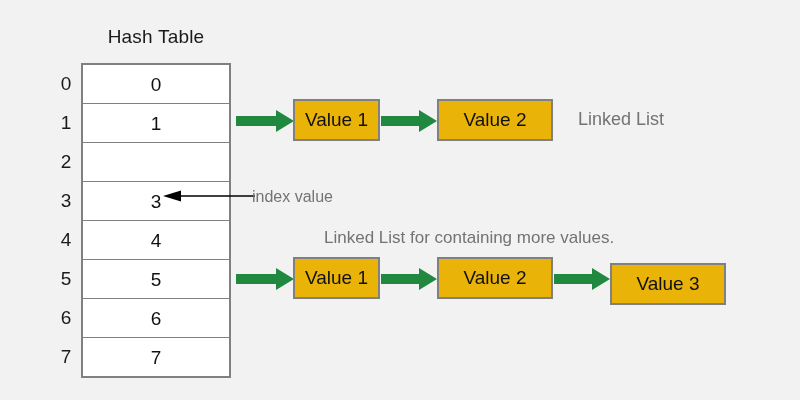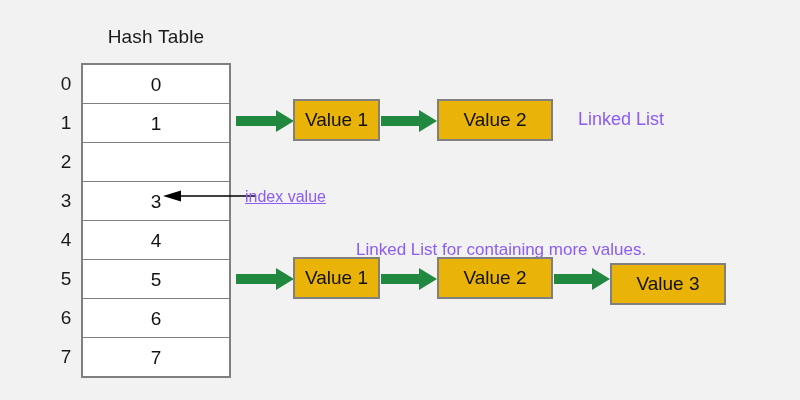--- a/index.html
+++ b/index.html
@@ -83,39 +83,37 @@
 
   
   .green-arrow {
     height: 22px;
     display: block;
   }
 
   
   .plain-label {
     font-size: 17px;
-    color: #8b5cf6;
+    color: #737373;
     white-space: nowrap;
   }
   #linked-list-label {
     left: 578px;
     top: 109px;
     font-size: 18px;
   }
   #more-values-label {
     left: 324px;
-    top: 240px;
+    top: 228px;
     font-size: 17px;
-    margin-left: 32px;
   }
   #index-value-label {
-    left: 245px;
+    left: 252px;
     top: 188px;
     font-size: 16px;
-    text-decoration: underline;
   }
   #index-pointer {
     left: 163px;
     top: 189px;
   }
 </style>
 </head>
 <body>
 
 <div id="diagram">

